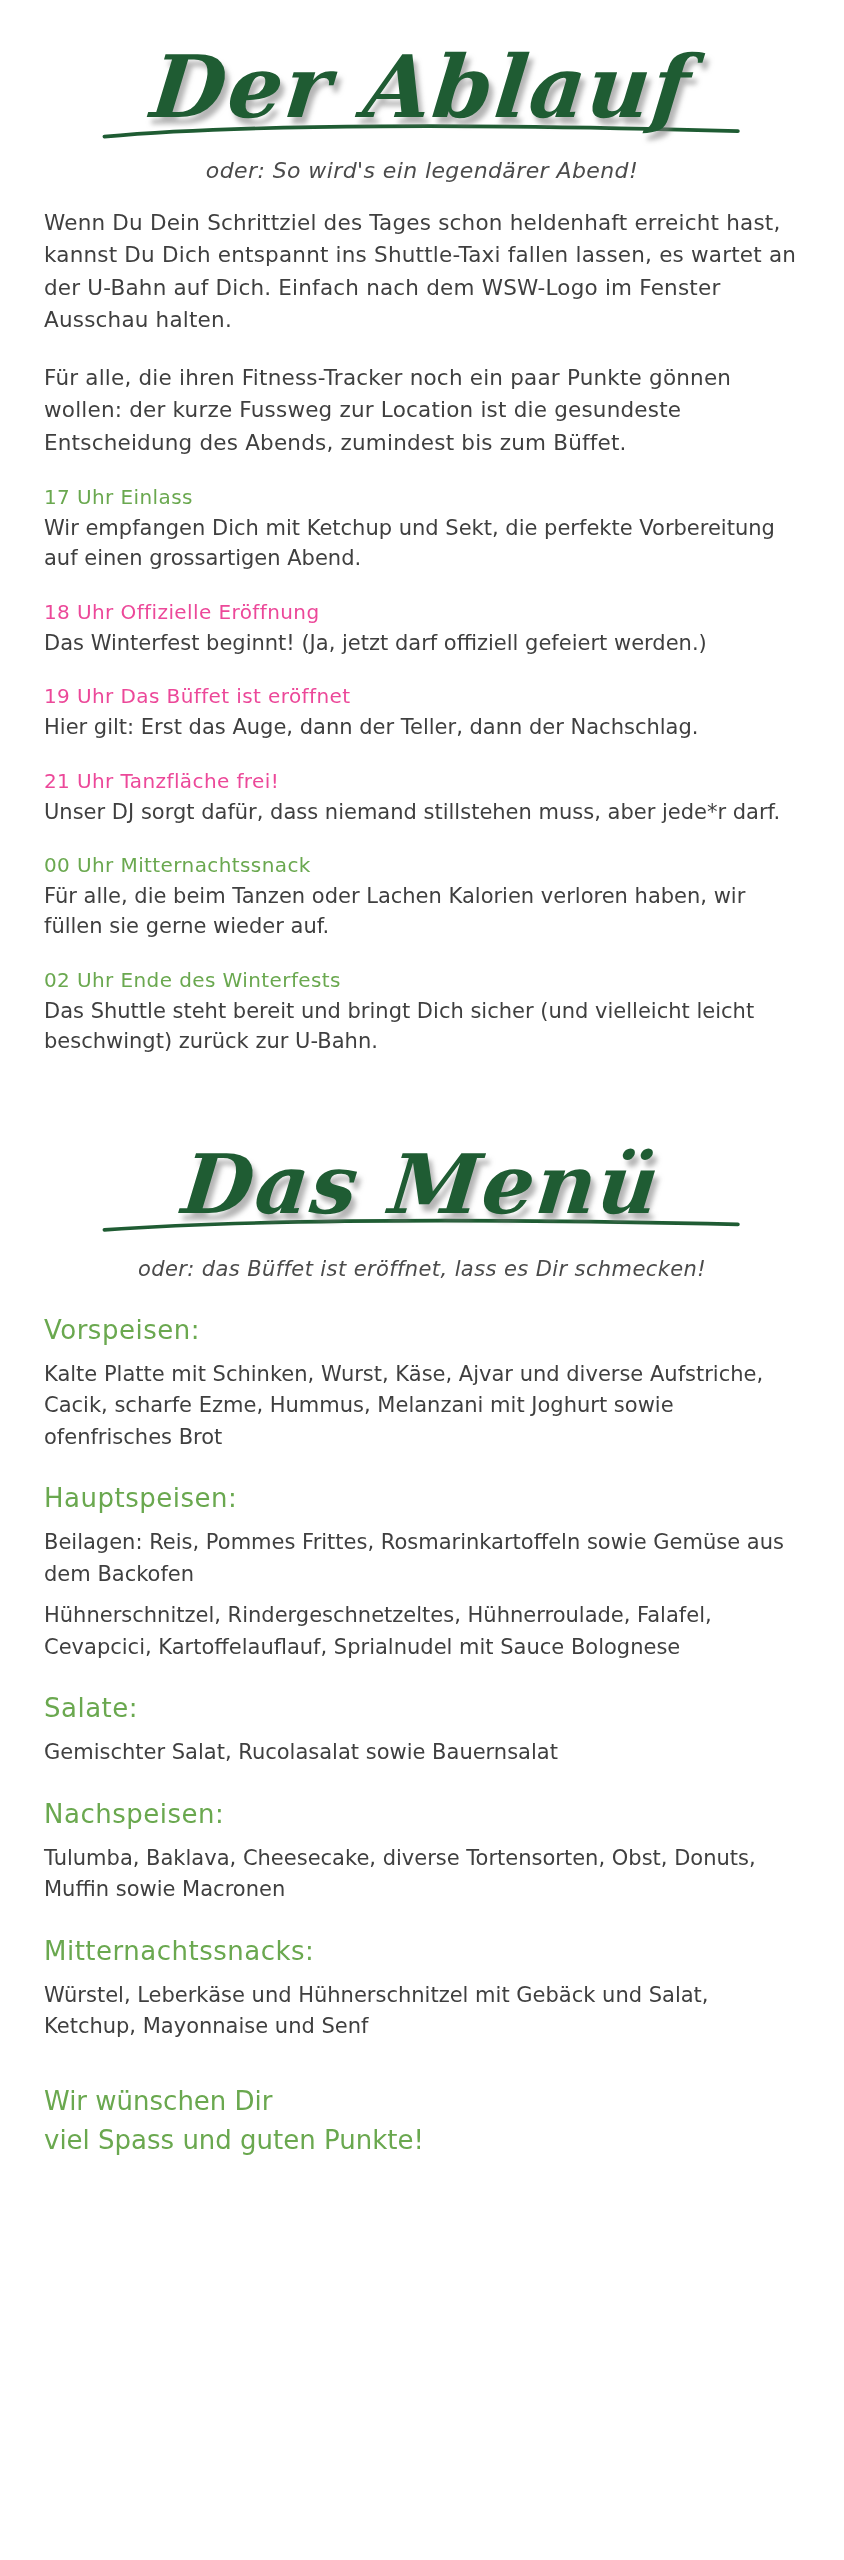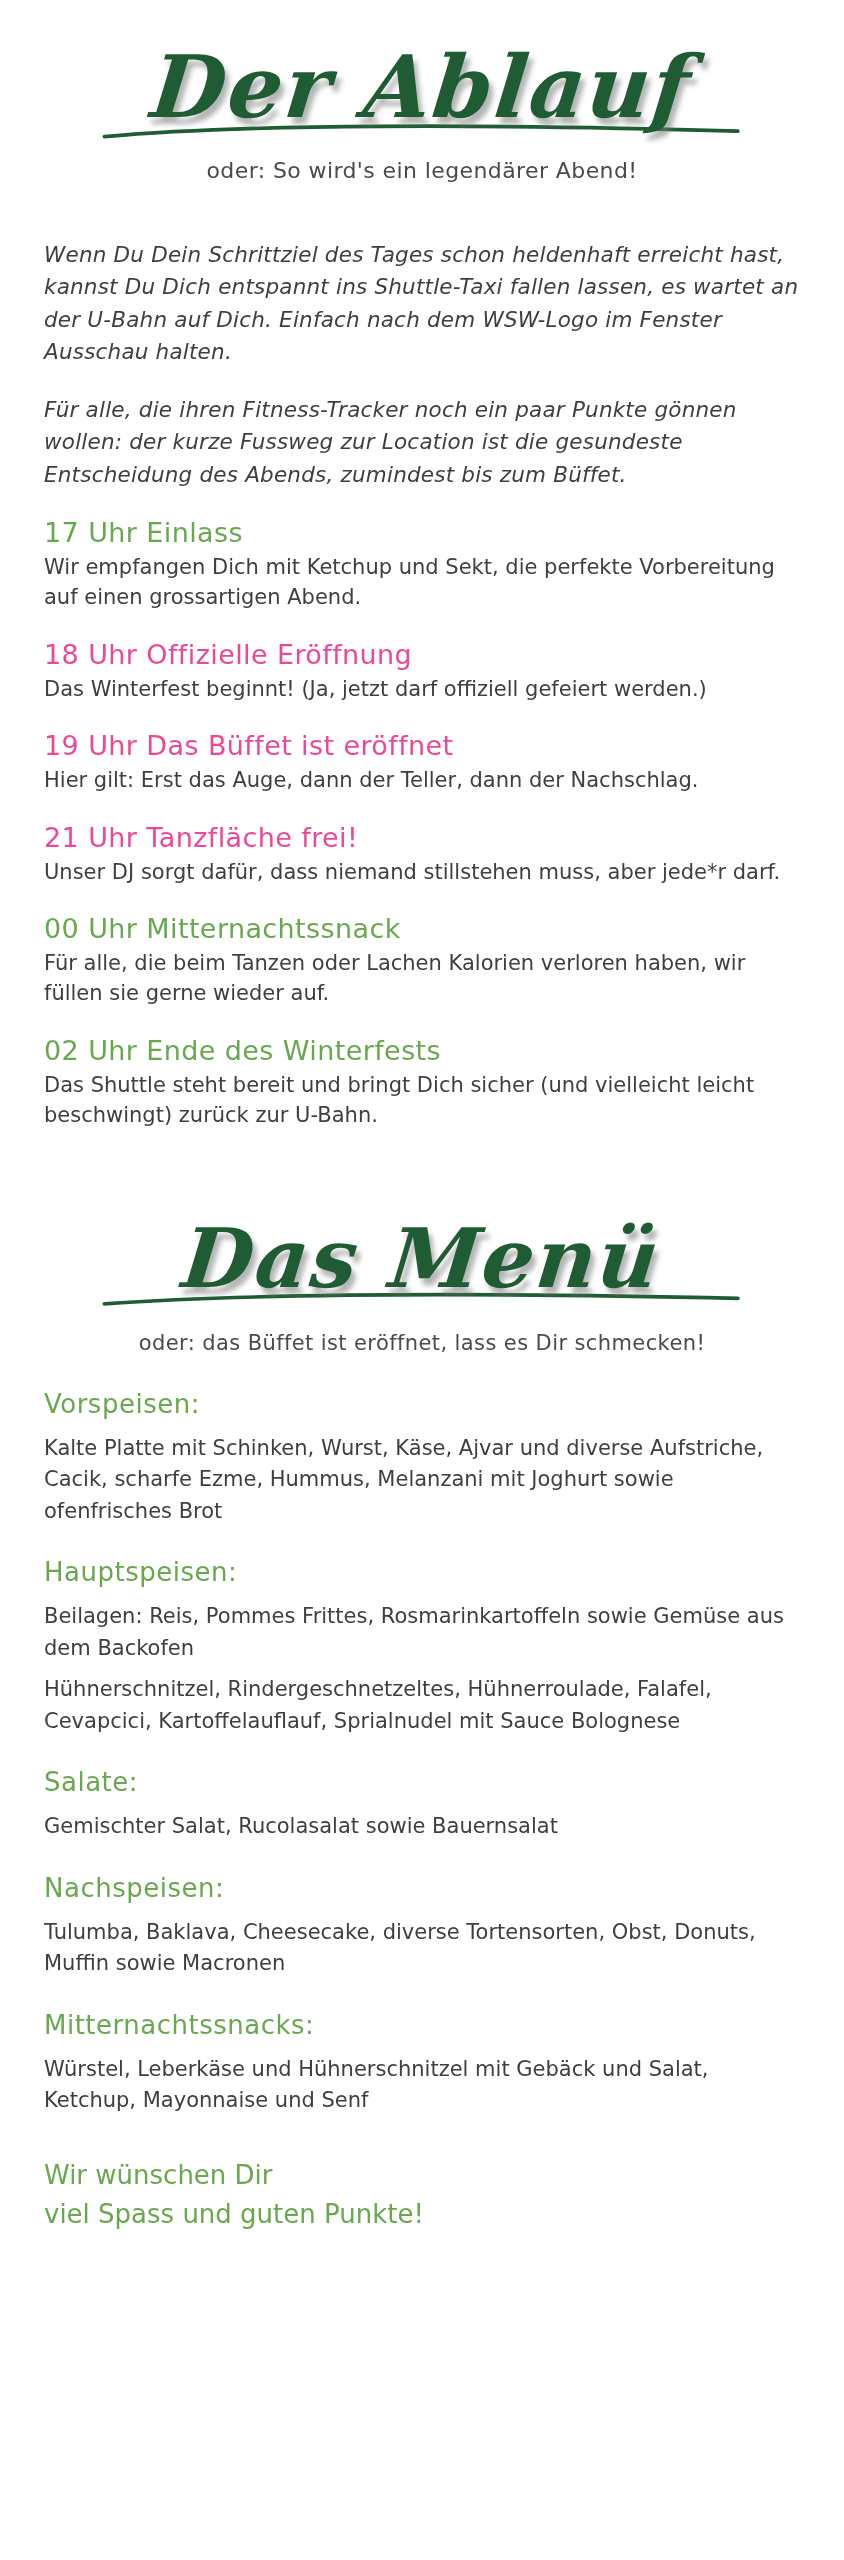--- a/index.html
+++ b/index.html
@@ -51,50 +51,50 @@
     display: block;
     margin: -8px auto 0 auto;
     height: 22px;
     width: 86%;
   }
 
   .subtitle {
     text-align: center;
     font-size: 22px;
     color: #4b4b4b;
+    font-style: italic;
     margin-top: 14px;
     letter-spacing: 0.4px;
   }
   .subtitle.menu-sub {
     font-size: 21px;
     margin-top: 18px;
   }
 
   
   .para {
     font-size: 21.5px;
     line-height: 1.5;
     color: #3f3f3f;
     margin: 0 0 26px 0;
     letter-spacing: 0.2px;
   }
   .intro-wrap {
-    margin-top: 56px;
-    font-style: italic;
+    margin-top: 24px;
   }
 
   
   .schedule {
     margin-top: 6px;
   }
   .sched-item {
     margin-bottom: 26px;
   }
   .sched-time {
-    font-size: 27px;
+    font-size: 20px;
     color: #6aa84f;
     margin: 0 0 4px 0;
     letter-spacing: 0.4px;
   }
   .sched-time.bright {
     color: #ec4899;
   }
   .sched-text {
     font-size: 21px;
     line-height: 1.45;

